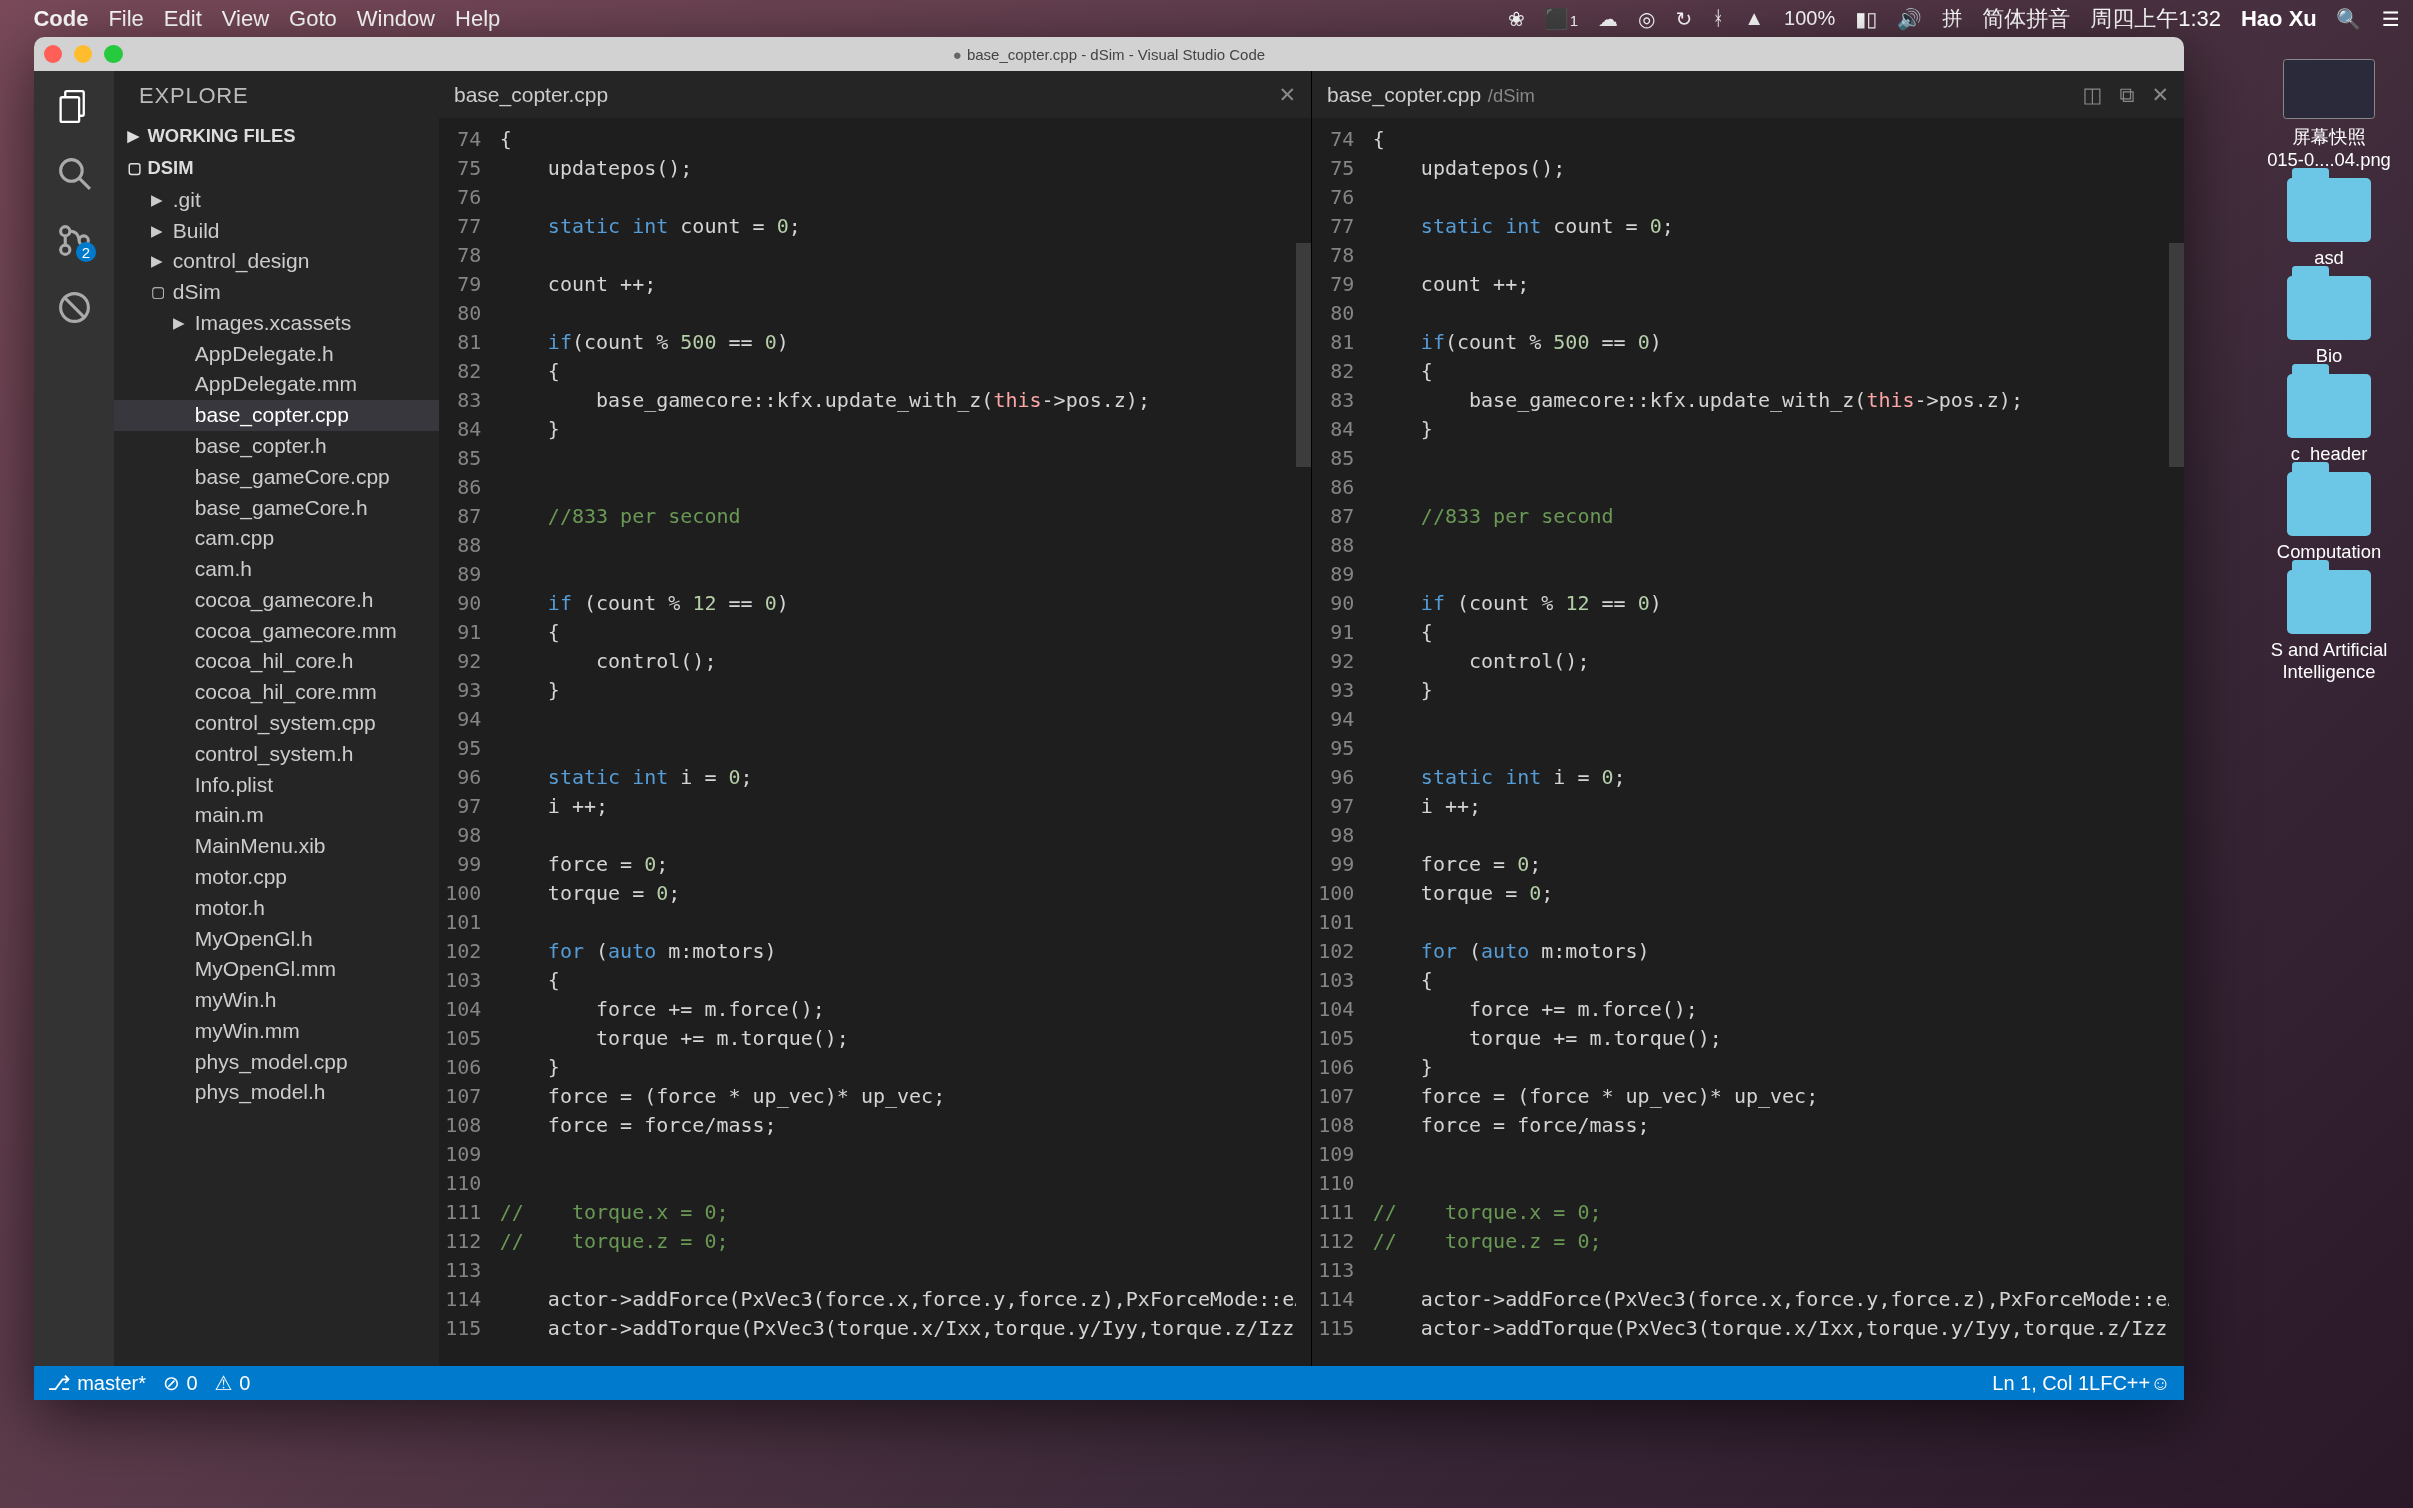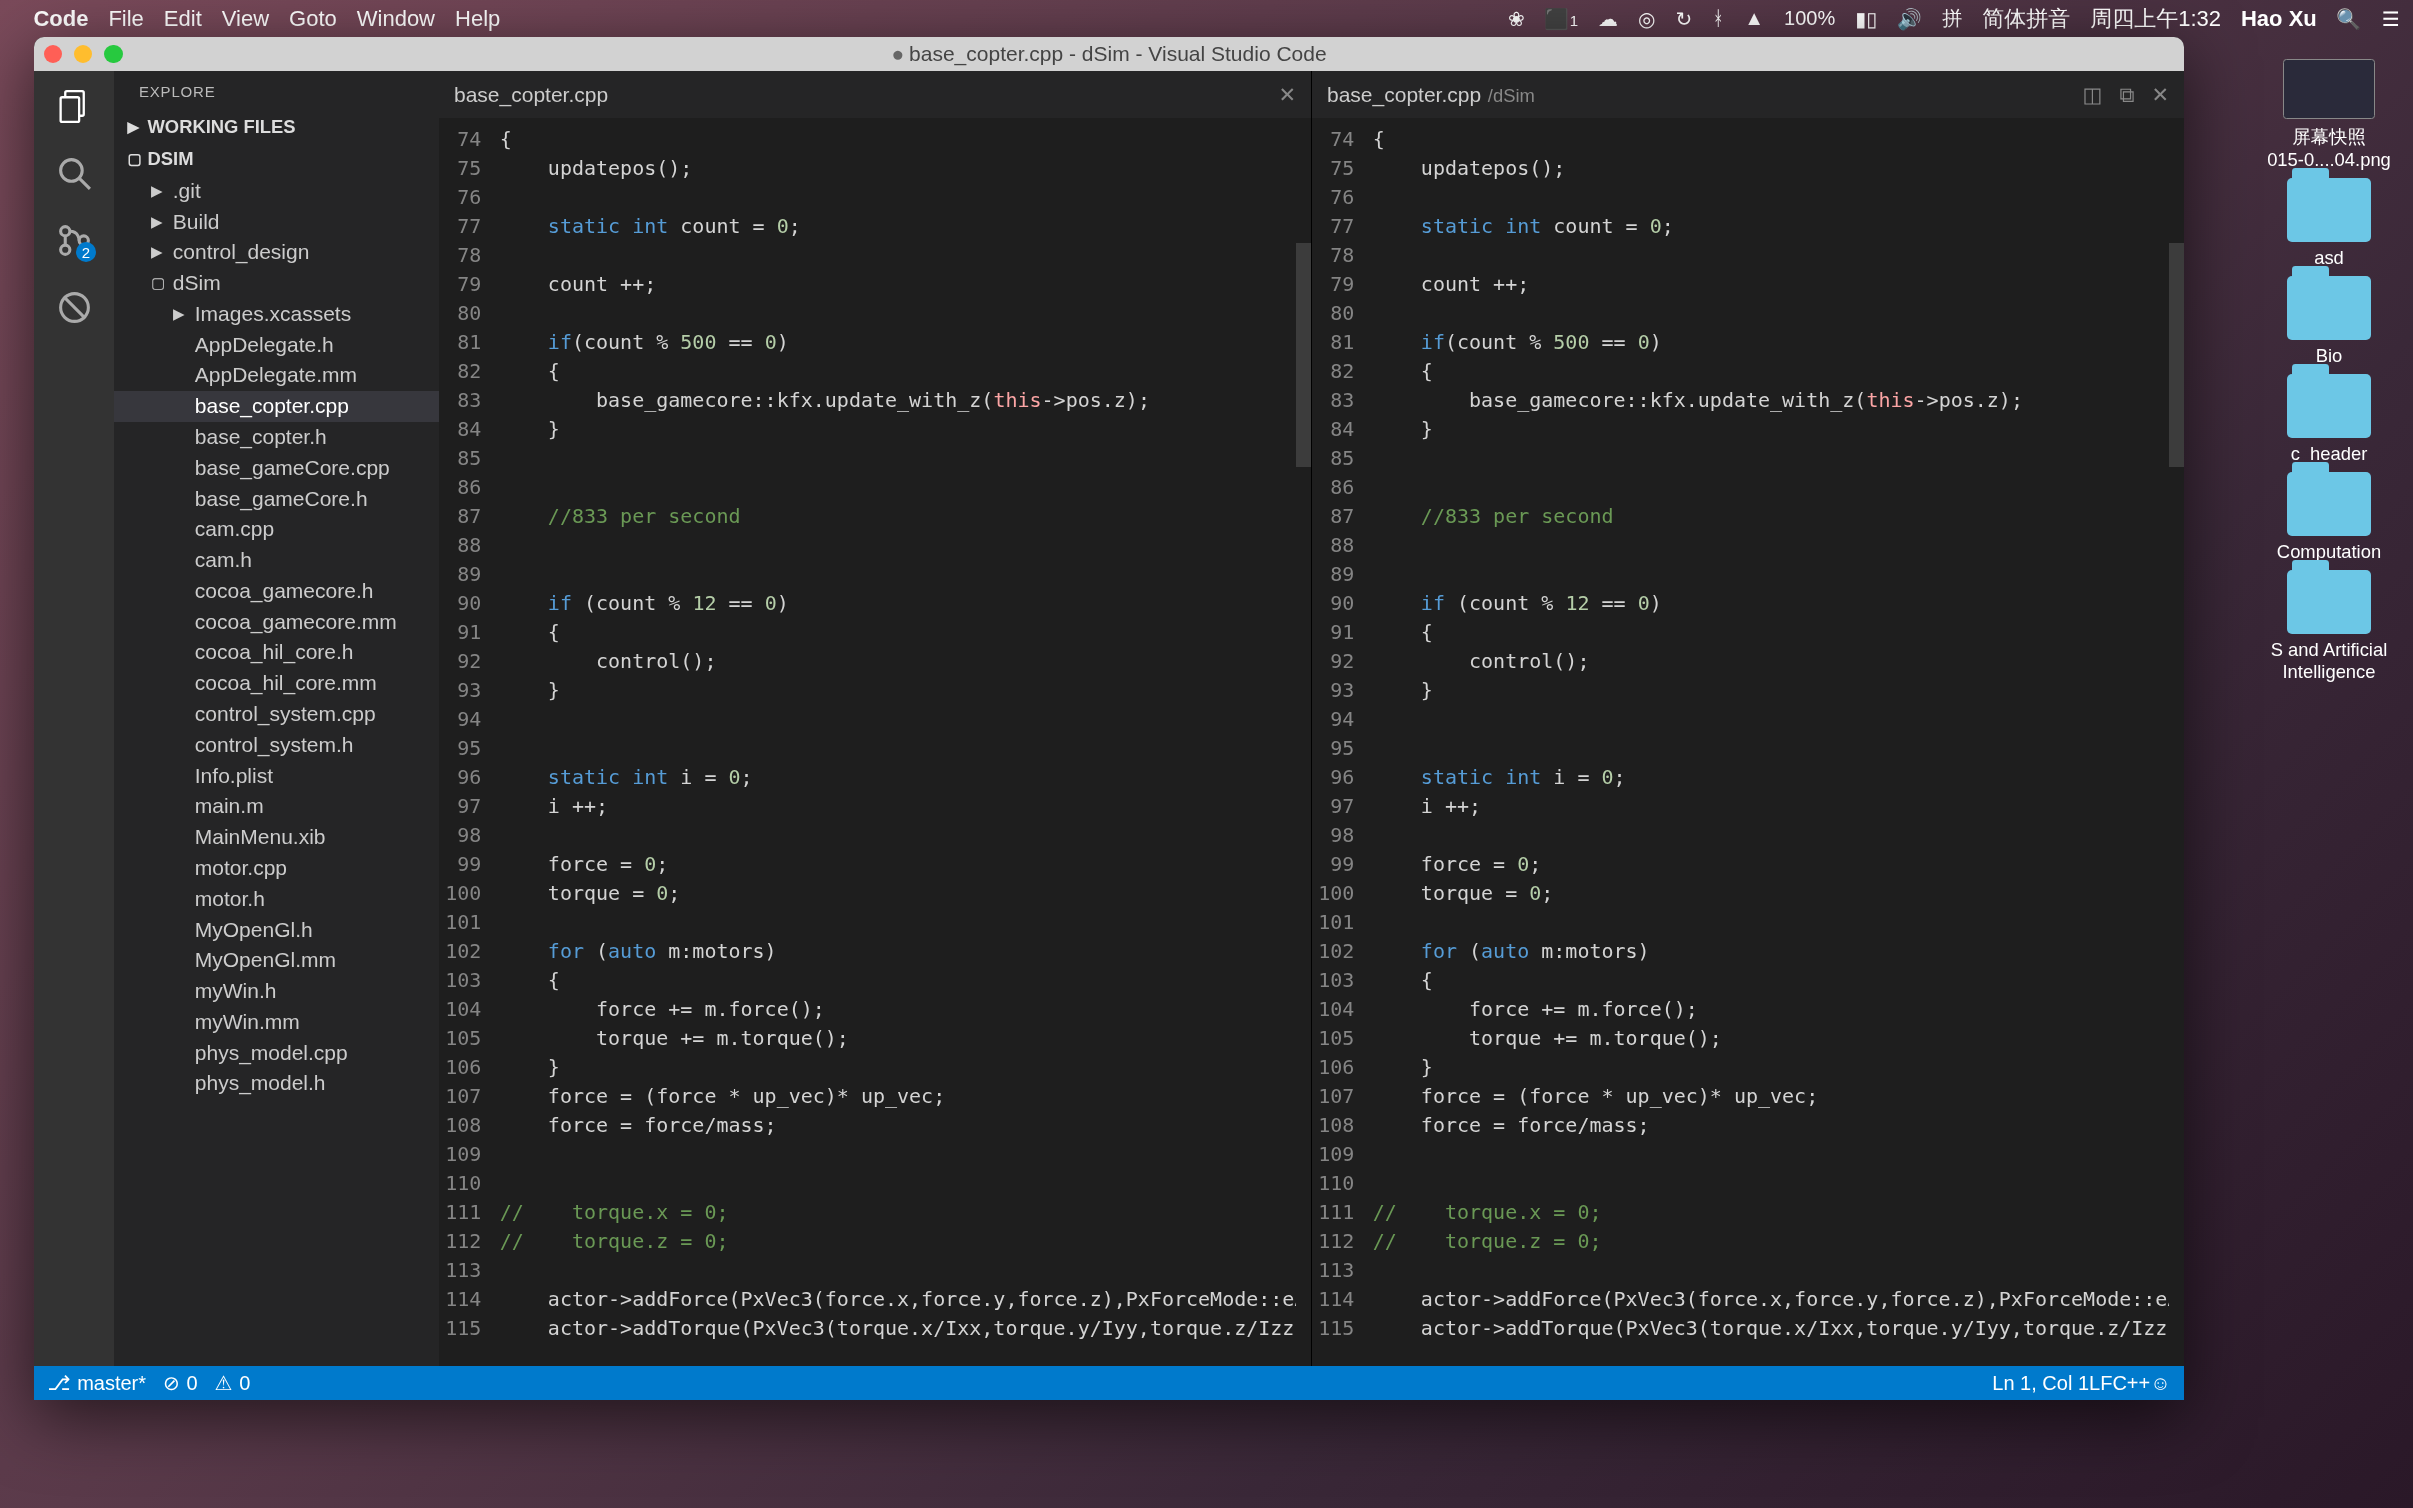--- a/index.html
+++ b/index.html
@@ -81,21 +81,21 @@
   height: 34px;
   background: #d2d2d2;
   display: flex;
   align-items: center;
   padding: 0 10px;
   position: relative;
 }
 .traffic { display:flex; gap:11.7px; }
 .tl { width:18.4px; height:18.4px; border-radius:50%; }
 .tl.red{background:#ff5f56;} .tl.yel{background:#ffbd2e;} .tl.grn{background:#27c93f;}
-.titlebar .title { position:absolute; left:0; right:0; text-align:center; color:#444; font-size:21px;}
+.titlebar .title { position:absolute; left:0; right:0; text-align:center; color:#444; font-size:15px;}
 .titlebar .title .dot { color:#666; margin-right:5px; }
 
 .vscode-body { flex:1; display:flex; min-height:0; }
 .activitybar {
   width: 80px;
   background: #333333;
   display:flex; flex-direction:column; align-items:center;
   padding-top: 17px; gap: 30px;
 }
 .act-icon { width:37px; height:37px; color:#aaa; display:flex; align-items:center; justify-content:center; position:relative;}
@@ -108,21 +108,21 @@
   display:flex; align-items:center; justify-content:center;
 }
 
 .sidebar {
   width: 325px;
   background: #252526;
   color:#ccc;
   display:flex; flex-direction:column;
   font-size: 21px;
 }
-.sidebar-title { padding: 11.7px 25px; color:#bbb; letter-spacing:0.8px; font-size:15px;}
+.sidebar-title { padding: 11.7px 25px; color:#bbb; letter-spacing:0.8px; font-size:22px;}
 .section-head { padding: 5px 13.4px; font-weight:600; font-size:18.4px; color:#ddd; display:flex; align-items:center; gap:6.7px;}
 .tree { overflow:auto; flex:1; }
 .tree-item {
   padding: 3.4px 13.4px;
   display:flex; align-items:center; gap:8.4px;
   white-space:nowrap;
   color:#ccc;
   cursor:pointer;
 }
 .tree-item.selected { background:#37373d; color:#fff;}

